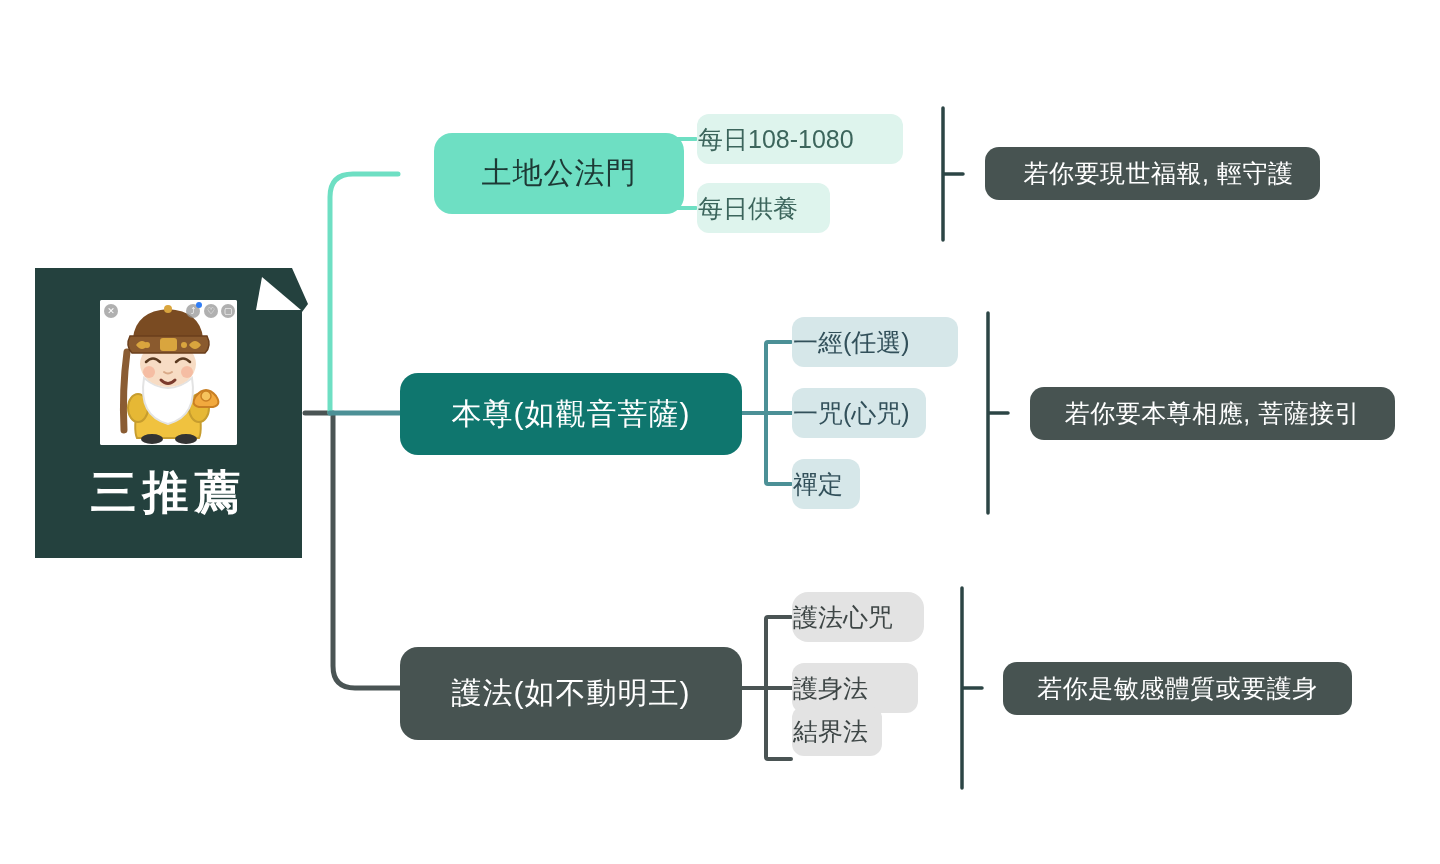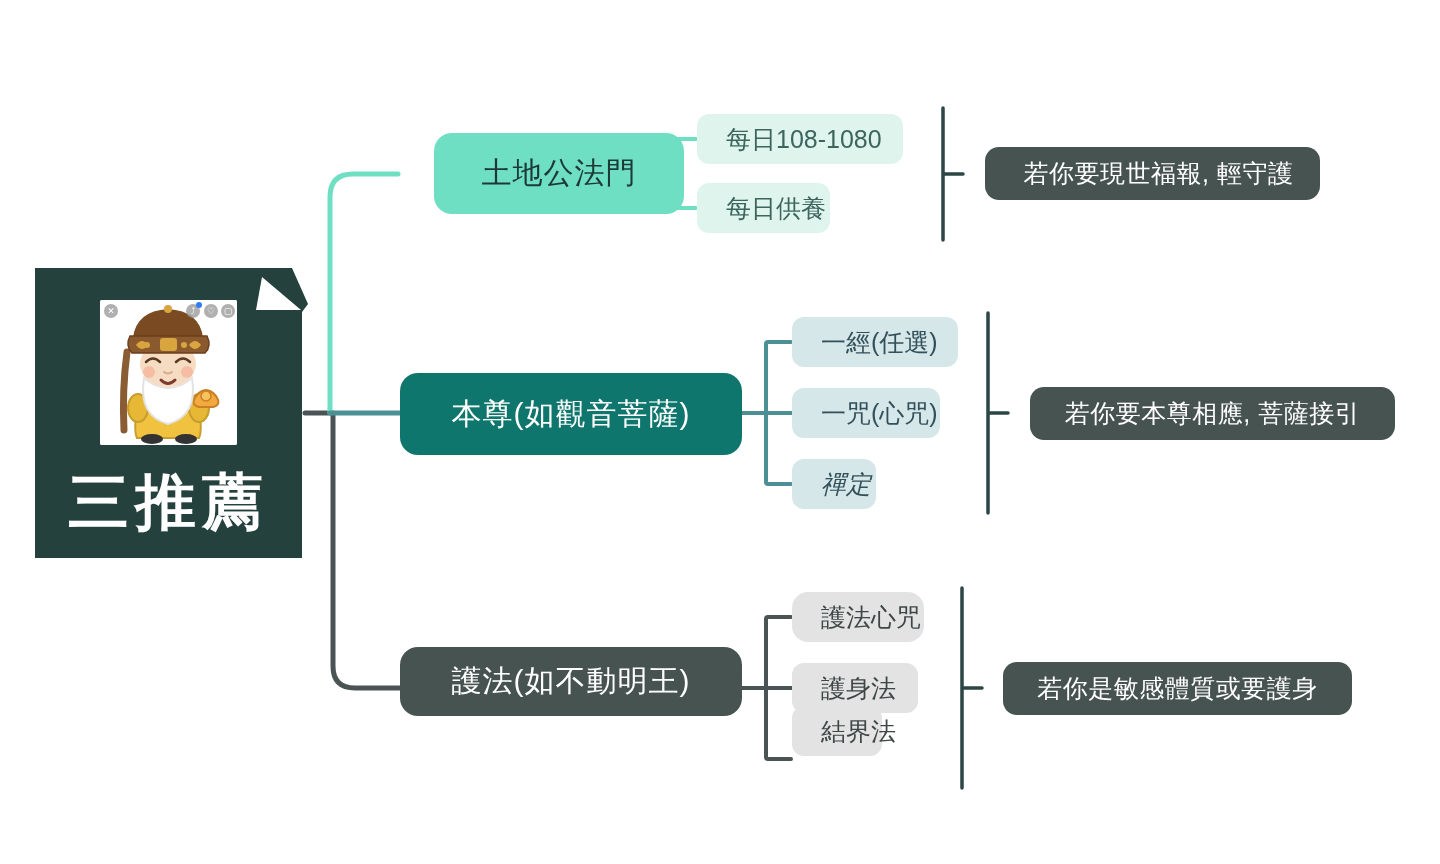--- a/index.html
+++ b/index.html
@@ -12,33 +12,33 @@
     position:absolute;box-sizing:border-box;display:flex;align-items:center;
     white-space:nowrap;
   }
   .branch{
     justify-content:center;border-radius:18px;font-size:30px;letter-spacing:1px;
   }
   .branch.b1{background:#6edfc3;color:#1d3935;margin-left:36px;}
   .branch.b2{background:#0f766e;color:#ffffff;}
   .branch.b3{background:#475351;color:#ffffff;}
   .child{
-    border-radius:12px;font-size:25px;padding-left:29px;height:50px;
+    border-radius:12px;font-size:25px;padding-left:1px;height:50px;
   }
   .child.g1{background:#def4ed;color:#3c655c;}
   .child.g2{background:#d6e7e9;color:#32505a;}
   .child.g3{background:#e3e3e3;color:#3e4646;}
   .summary-node{
     justify-content:center;border-radius:14px;background:#475351;color:#ffffff;
     font-size:25px;height:53px;letter-spacing:0.5px;
   }
   .root-wrap{position:absolute;left:33px;top:266px;width:280px;height:296px;}
   .root-title{
     position:absolute;left:0;top:196px;width:271px;text-align:center;
-    color:#ffffff;font-size:61px;font-weight:bold;letter-spacing:6px;
+    color:#ffffff;font-size:46px;font-weight:bold;letter-spacing:6px;
   }
   .root-image{
     position:absolute;left:67px;top:34px;width:137px;height:145px;
     background:#ffffff;border-radius:2px;overflow:hidden;
   }
   .img-icon{
     position:absolute;width:14px;height:14px;border-radius:50%;
     background:rgba(150,150,150,0.75);color:#ffffff;font-size:9px;line-height:14px;
     text-align:center;
   }
@@ -123,23 +123,23 @@
     <div class="root-title">三推薦</div>
   </div>
 
   <div class="node branch b1" style="left:398px;top:133px;width:250px;height:81px;">土地公法門</div>
   <div class="node child g1" style="left:697px;top:114px;width:206px;">每日108-1080</div>
   <div class="node child g1" style="left:697px;top:183px;width:133px;">每日供養</div>
   <div class="node summary-node" style="left:985px;top:147px;width:335px;padding-left:12px;">若你要現世福報, 輕守護</div>
 
   <div class="node branch b2" style="left:400px;top:373px;width:342px;height:82px;">本尊(如觀音菩薩)</div>
   <div class="node child g2" style="left:792px;top:317px;width:166px;">一經(任選)</div>
-  <div class="node child g2" style="left:792px;top:388px;width:148px;">一咒(心咒)</div>
-  <div class="node child g2" style="left:792px;top:459px;width:84px;font-style:italic;">禪定</div>
+  <div class="node child g2" style="left:792px;top:388px;width:134px;">一咒(心咒)</div>
+  <div class="node child g2" style="left:792px;top:459px;width:68px;">禪定</div>
   <div class="node summary-node" style="left:1030px;top:387px;width:365px;">若你要本尊相應, 菩薩接引</div>
 
-  <div class="node branch b3" style="left:400px;top:647px;width:342px;height:69px;">護法(如不動明王)</div>
+  <div class="node branch b3" style="left:400px;top:647px;width:342px;height:93px;">護法(如不動明王)</div>
   <div class="node child g3" style="left:792px;top:592px;width:132px;border-radius:16px;">護法心咒</div>
   <div class="node child g3" style="left:792px;top:663px;width:126px;">護身法</div>
   <div class="node child g3" style="left:792px;top:706px;width:90px;">結界法</div>
   <div class="node summary-node" style="left:1003px;top:662px;width:349px;">若你是敏感體質或要護身</div>
 
 </div>
 
 </body></html>

